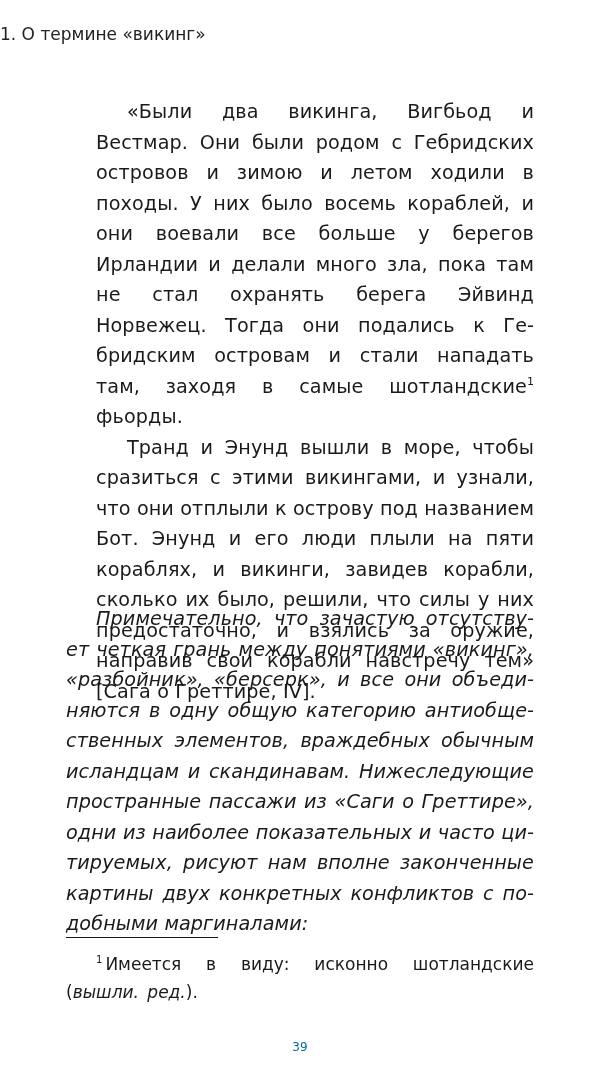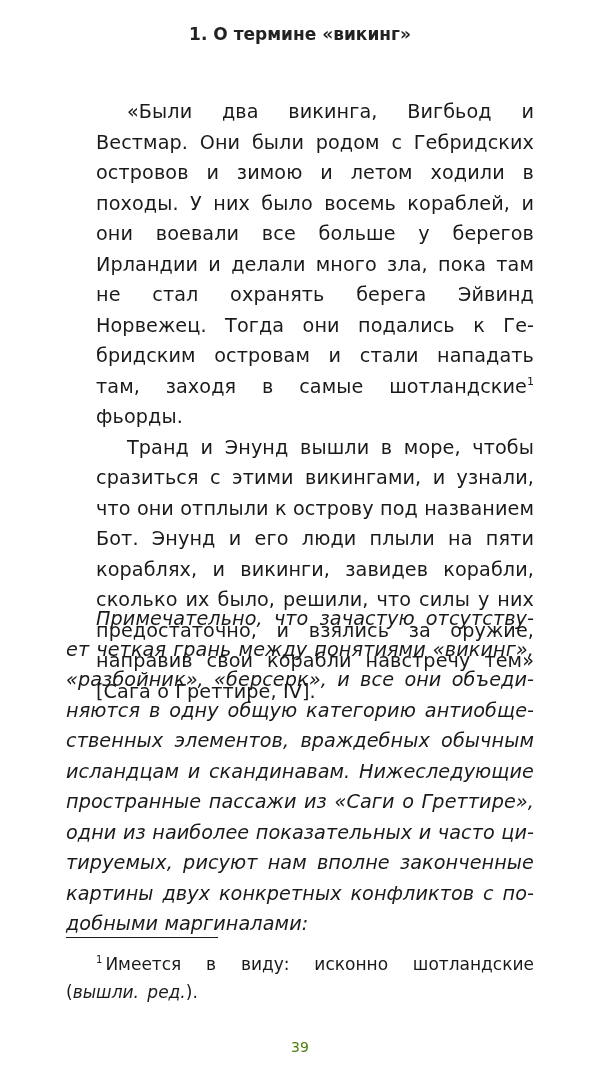--- a/index.html
+++ b/index.html
@@ -13,25 +13,24 @@
       position: relative;
       overflow: hidden;
       color: #1a1a1a;
       font-family: "DejaVu Sans", "Liberation Sans", sans-serif;
     }
     .running-head {
       position: absolute;
       top: 22px;
       left: 0;
       width: 600px;
-      text-align: center;
+      text-align: left;
       font-size: 17px;
       line-height: 24px;
       color: #222;
-      font-weight: bold;
     }
     .text-block {
       position: absolute;
       font-size: 19.2px;
       line-height: 30.5px;
       text-align: justify;
       hyphens: manual;
       letter-spacing: 0.1px;
     }
     .text-block p {
@@ -80,23 +79,23 @@
       line-height: 0;
       margin-right: 3px;
     }
     .footnote em { font-style: italic; }
     .page-number {
       position: absolute;
       top: 1036px;
       left: 0;
       width: 600px;
       text-align: center;
-      font-size: 14px;
+      font-size: 12px;
       line-height: 22px;
-      color: #4d7c0f;
+      color: #0369a1;
     }
   </style>
 </head>
 <body>
 
 <div class="running-head">1. О термине «викинг»</div>
 
 <div class="text-block quote">
   <p><span>«Были два викинга, Вигбьод и Вестмар. Они были родом с Гебридских островов и зимою и летом ходили в походы. У них было восемь кораблей, и они воевали все больше у берегов Ирландии и делали много зла, пока там не стал охранять берега Эй­винд Норвежец. Тогда они подались к Ге­бридским островам и стали нападать там, заходя в самые шотландские</span><sup class="fnref">1</sup><span> фьорды.</span></p>
   <p>Транд и Энунд вышли в море, чтобы сра­зиться с этими викингами, и узнали, что они отплыли к острову под названием Бот. Энунд и его люди плыли на пяти кораблях, и викинги, завидев корабли, сколько их было, решили, что силы у них предоста­точно, и взялись за оружие, направив свои корабли навстречу тем» [Сага о Гретти­ре, IV].</p>

